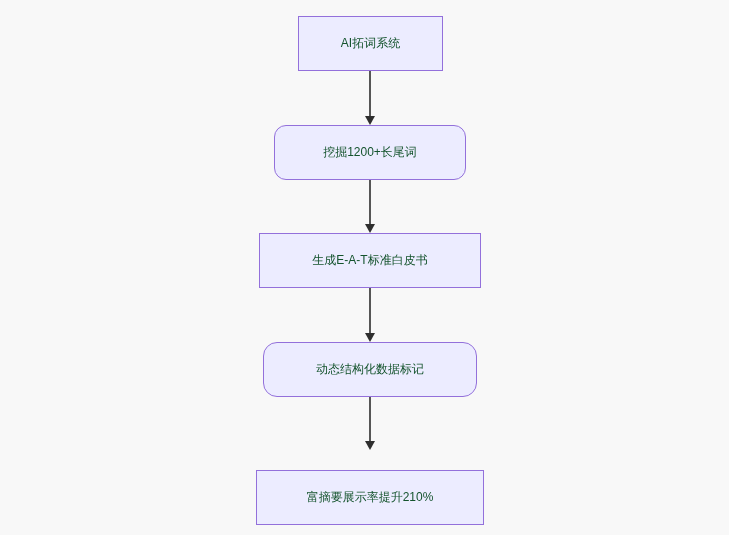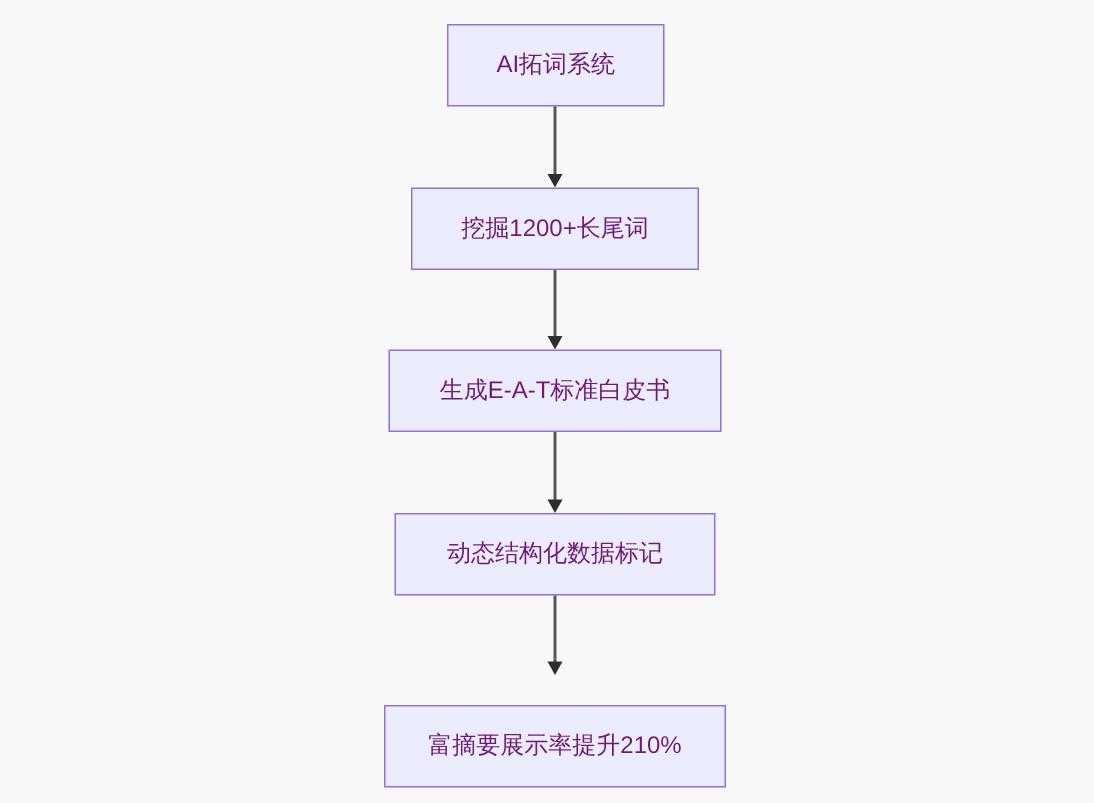--- a/index.html
+++ b/index.html
@@ -20,30 +20,30 @@
     background: #f8f8f8;
   }
   .flow-node {
     position: absolute;
     box-sizing: border-box;
     background: #ececff;
     border: 1.5px solid #9370db;
     display: flex;
     align-items: center;
     justify-content: center;
-    color: #701a75;
-    font-size: 16px;
+    color: #14532d;
+    font-size: 12px;
     line-height: 1.2;
     white-space: nowrap;
     height: 55px;
   }
   .node-1 { left: 298px; top: 16px;  width: 145px; }
-  .node-2 { left: 274px; top: 125px; width: 192px; }
+  .node-2 { left: 274px; top: 125px; width: 192px; border-radius: 12px; }
   .node-3 { left: 259px; top: 233px; width: 222px; }
-  .node-4 { left: 263px; top: 342px; width: 214px; }
+  .node-4 { left: 263px; top: 342px; width: 214px; border-radius: 14px; }
   .node-5 { left: 256px; top: 470px; width: 228px; }
 
   .edge {
     position: absolute;
     left: 364px;
     width: 12px;
   }
   .edge-1 { top: 71px;  height: 54px; }
   .edge-2 { top: 180px; height: 53px; }
   .edge-3 { top: 288px; height: 54px; }

